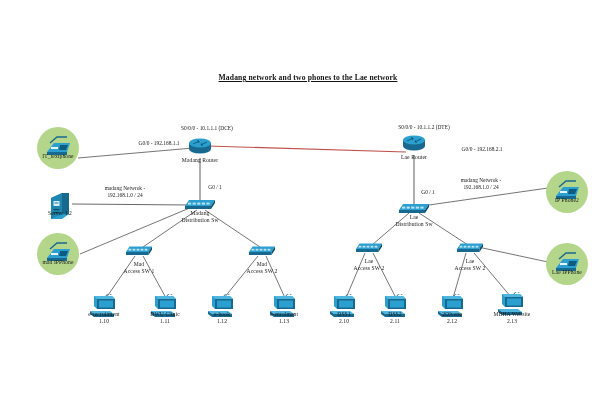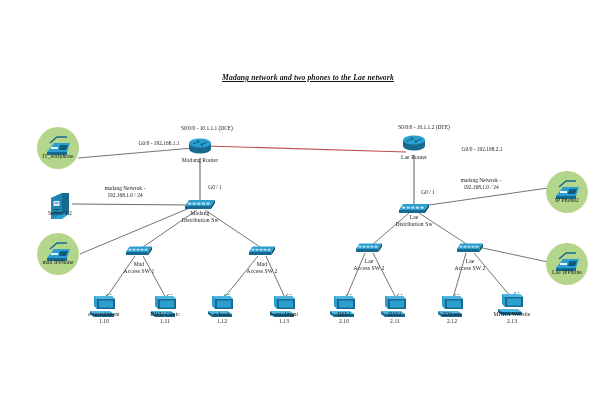--- a/index.html
+++ b/index.html
@@ -55,21 +55,20 @@
     position: absolute;
     left: 0;
     top: 73px;
     width: 616px;
     text-align: center;
     font-size: 7.6px;
     font-weight: bold;
     color: #111;
     text-decoration: underline;
     letter-spacing: .15px;
-    font-style: italic;
   }
   .net-label {
     position: absolute;
     text-align: center;
     white-space: pre;
     font-size: 5.4px;
     line-height: 1.3;
     color: #1a1a1a;
     transform: translate(-50%, -50%);
   }

